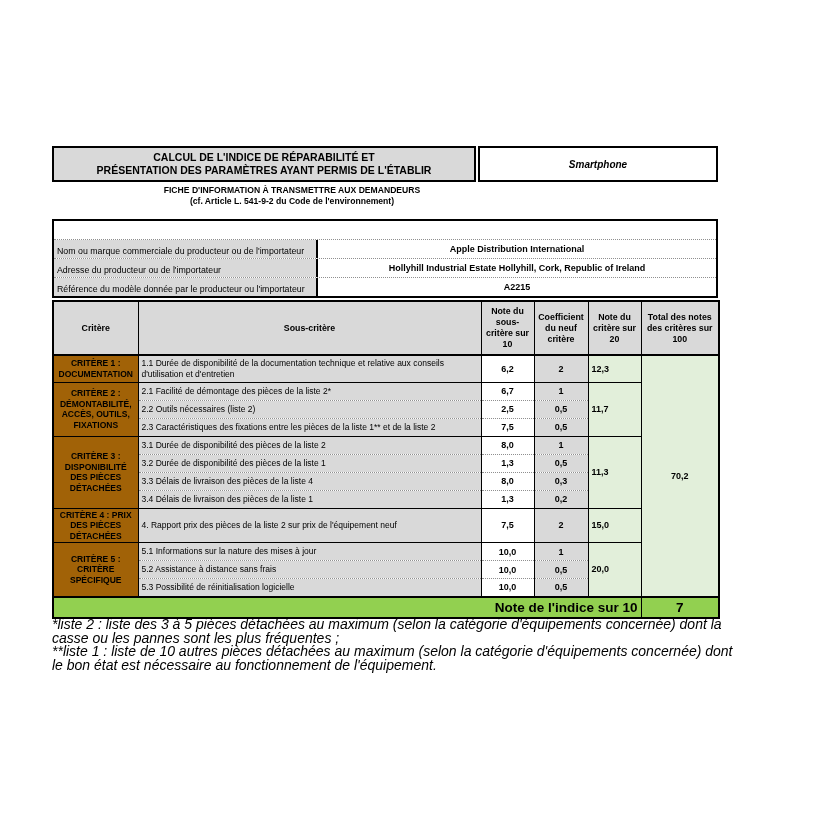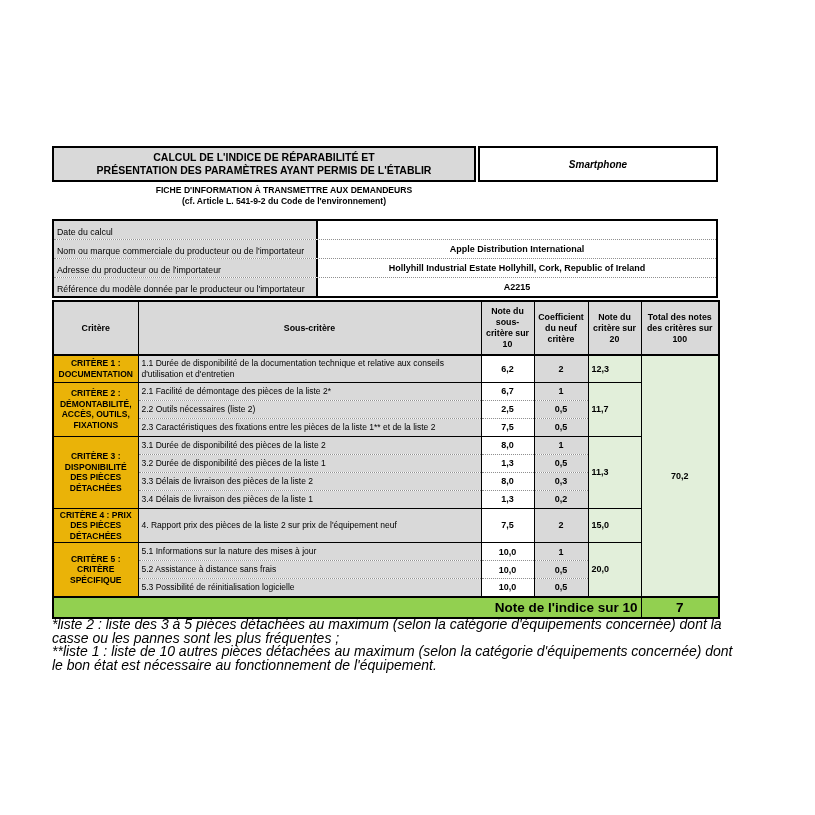--- a/index.html
+++ b/index.html
@@ -13,21 +13,21 @@
     width:424px; box-sizing:border-box; border:2px solid #000; background:#d9d9d9;
     text-align:center; font-weight:bold; font-size:10.5px; line-height:13px; padding:3px 20px;
   }
   .category-box {
     flex:1; box-sizing:border-box; border:2px solid #000; background:#fff;
     display:flex; align-items:center; justify-content:center;
     font-weight:bold; font-style:italic; font-size:10px;text-align:center;
   }
   
   .subtitle {
-    position:absolute; top:185px; left:44px; width:480px; text-align:center;
+    position:absolute; top:185px; left:52px; width:480px; text-align:center;
     font-weight:bold; font-size:8.6px; line-height:11px;
   }
   
   .info-table {
     position:absolute; top:219px; left:52px; width:666px; box-sizing:border-box;
     border:2px solid #000;
   }
   .info-row { display:flex; height:18px; }
   .info-row + .info-row { border-top:1px dotted #8f8f8f; }
   .info-label {
@@ -47,21 +47,21 @@
     border-left:1px solid #000; border-right:1px solid #000;
     padding:1px 3px; box-sizing:border-box; overflow:hidden;
   }
   table.score thead th {
     background:#d9d9d9; font-size:8.8px; font-weight:bold; text-align:center;
     vertical-align:middle; border-bottom:2px solid #000; height:54px; line-height:11px;
   }
   tr.solid > td { border-top:1px solid #000; }
   tr.dotted > td { border-top:1px dotted #8f8f8f; }
   td.crit {
-    background:#eab308; font-weight:bold; font-size:8.5px; text-align:center;
+    background:#a16207; font-weight:bold; font-size:8.5px; text-align:center;
     vertical-align:middle; line-height:10.5px; padding:1px 2px;
   }
   td.sub {
     background:#d9d9d9; font-size:8.5px; vertical-align:middle; line-height:10.5px; text-align:left;
   }
   td.n10 { background:#ffffff; font-weight:bold; font-size:9px; text-align:center; vertical-align:middle; }
   td.coef { background:#d9d9d9; font-weight:bold; font-size:9px; text-align:center; vertical-align:middle; }
   td.n20 { background:#e2efda; font-weight:bold; font-size:9px; vertical-align:middle; }
   td.tot { background:#e2efda; font-weight:bold; font-size:9px; text-align:center; vertical-align:middle; }
   tr.r-std { height:18px; }
@@ -94,21 +94,20 @@
     </div>
   </div>
 
   <div class="subtitle">
     <div>FICHE D'INFORMATION À TRANSMETTRE AUX DEMANDEURS</div>
     <div>(cf. Article L. 541-9-2 du Code de l'environnement)</div>
   </div>
 
   <div class="info-table">
     <div class="info-row">
-      <div class="info-label">Date du calcul</div>
     </div>
     <div class="info-row">
       <div class="info-label">Nom ou marque commerciale du producteur ou de l'importateur</div>
       <div class="info-value">Apple Distribution International</div>
     </div>
     <div class="info-row">
       <div class="info-label">Adresse du producteur ou de l'importateur</div>
       <div class="info-value">Hollyhill Industrial Estate Hollyhill, Cork, Republic of Ireland</div>
     </div>
     <div class="info-row">
@@ -171,21 +170,21 @@
         <td class="n10">8,0</td>
         <td class="coef">1</td>
         <td class="n20" rowspan="4">11,3</td>
       </tr>
       <tr class="dotted r-std">
         <td class="sub">3.2 Durée de disponibilité des pièces de la liste 1</td>
         <td class="n10">1,3</td>
         <td class="coef">0,5</td>
       </tr>
       <tr class="dotted r-std">
-        <td class="sub">3.3 Délais de livraison des pièces de la liste 2</td>
+        <td class="sub">3.3 Délais de livraison des pièces de la liste 4</td>
         <td class="n10">8,0</td>
         <td class="coef">0,3</td>
       </tr>
       <tr class="dotted r-std">
         <td class="sub">3.4 Délais de livraison des pièces de la liste 1</td>
         <td class="n10">1,3</td>
         <td class="coef">0,2</td>
       </tr>
 
       <tr class="solid r-mid">

